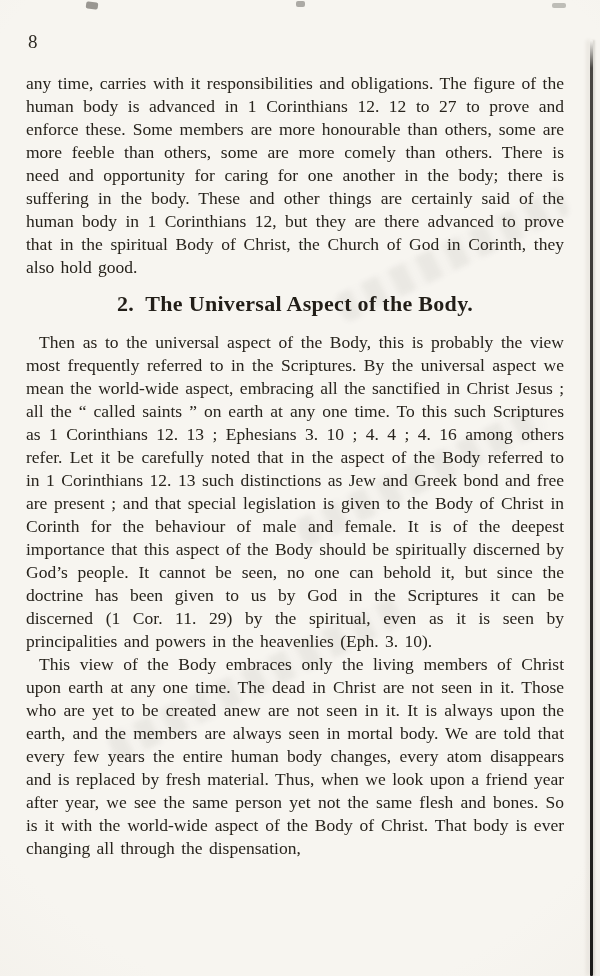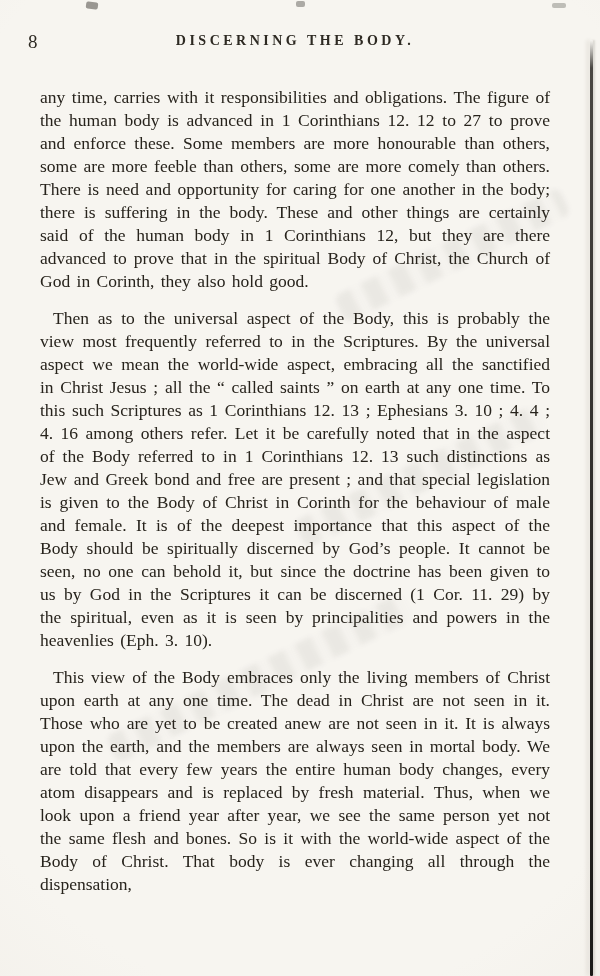--- a/index.html
+++ b/index.html
@@ -45,21 +45,21 @@
 
   
   .text-block {
     position: absolute;
     top: 72px;
     left: 26px;
     width: 538px;
     z-index: 2;
   }
   .text-block p {
-    margin: 14px;
+    margin: 0;
     font-size: 17.5px;
     line-height: 23px;
     text-align: justify;
     word-spacing: 2px;
     color: #27231c;
   }
   p.indent { text-indent: 13px; }
   .it { }
   h2.section-heading {
     margin: 11px 0 13px 0;
@@ -118,27 +118,27 @@
 <div class="page">
 
   <div class="watermark">
     <div class="wm-band wm-1"></div>
     <div class="wm-band wm-2"></div>
     <div class="wm-band wm-3"></div>
   </div>
 
   <header class="running-head">
     <span class="page-num">8</span>
-    <span class="running-title">DISCERNING THE BODY.</span>
   </header>
 
   <main class="text-block">
 
     <p class="noindent">any time, carries with it responsibilities and obligations. The figure of the human body is advanced in 1 Corinthians 12. 12 to 27 to prove and enforce these. Some members are more honourable than others, some are more feeble than others, some are more comely than others. There is need and opportunity for caring for one another in the body; there is suffering in the body. These and other things are certainly said of the human body in 1 Corinthians 12, but they are there advanced to prove that in the spiritual Body of Christ, the Church of God in Corinth, they also hold good.</p>
 
+    <h2 class="section-heading">2. The Universal Aspect of the Body.</h2>
 
     <p class="indent"><span>Then as to the </span><span class="it">universal</span><span> aspect of the Body, this is probably the view most frequently referred to in the Scriptures. By the universal aspect we mean the </span><span class="it">world-wide</span><span> aspect, embracing </span><span class="it">all</span><span> the sanctified in Christ Jesus ; all the “ called saints ” on earth at any one time. To this such Scriptures as 1 Corinthians 12. 13 ; Ephesians 3. 10 ; 4. 4 ; 4. 16 among others refer. Let it be carefully noted that in the aspect of the Body referred to in 1 Corinthians 12. 13 such distinctions as Jew and Greek bond and free are present ; and that special legislation is given to the Body of Christ in Corinth for the behaviour of male and female. It is of the deepest importance that this aspect of the Body should be spiritually discerned by God’s people. It cannot be seen, no one can behold it, but since the doctrine has been given to us by God in the Scriptures it can be discerned (1 Cor. 11. 29) by the spiritual, even as it is seen by principalities and powers in the heavenlies (Eph. 3. 10).</span></p>
 
     <p class="indent">This view of the Body embraces only the living members of Christ upon earth at any one time. The dead in Christ are not seen in it. Those who are yet to be created anew are not seen in it. It is always upon the earth, and the members are always seen in mortal body. We are told that every few years the entire human body changes, every atom disappears and is replaced by fresh material. Thus, when we look upon a friend year after year, we see the same person yet not the same flesh and bones. So is it with the world-wide aspect of the Body of Christ. That body is ever changing all through the dispensation,</p>
 
   </main>
 
   <div class="scan-edge"></div>
   <div class="artifact art-1"></div>
   <div class="artifact art-2"></div>

